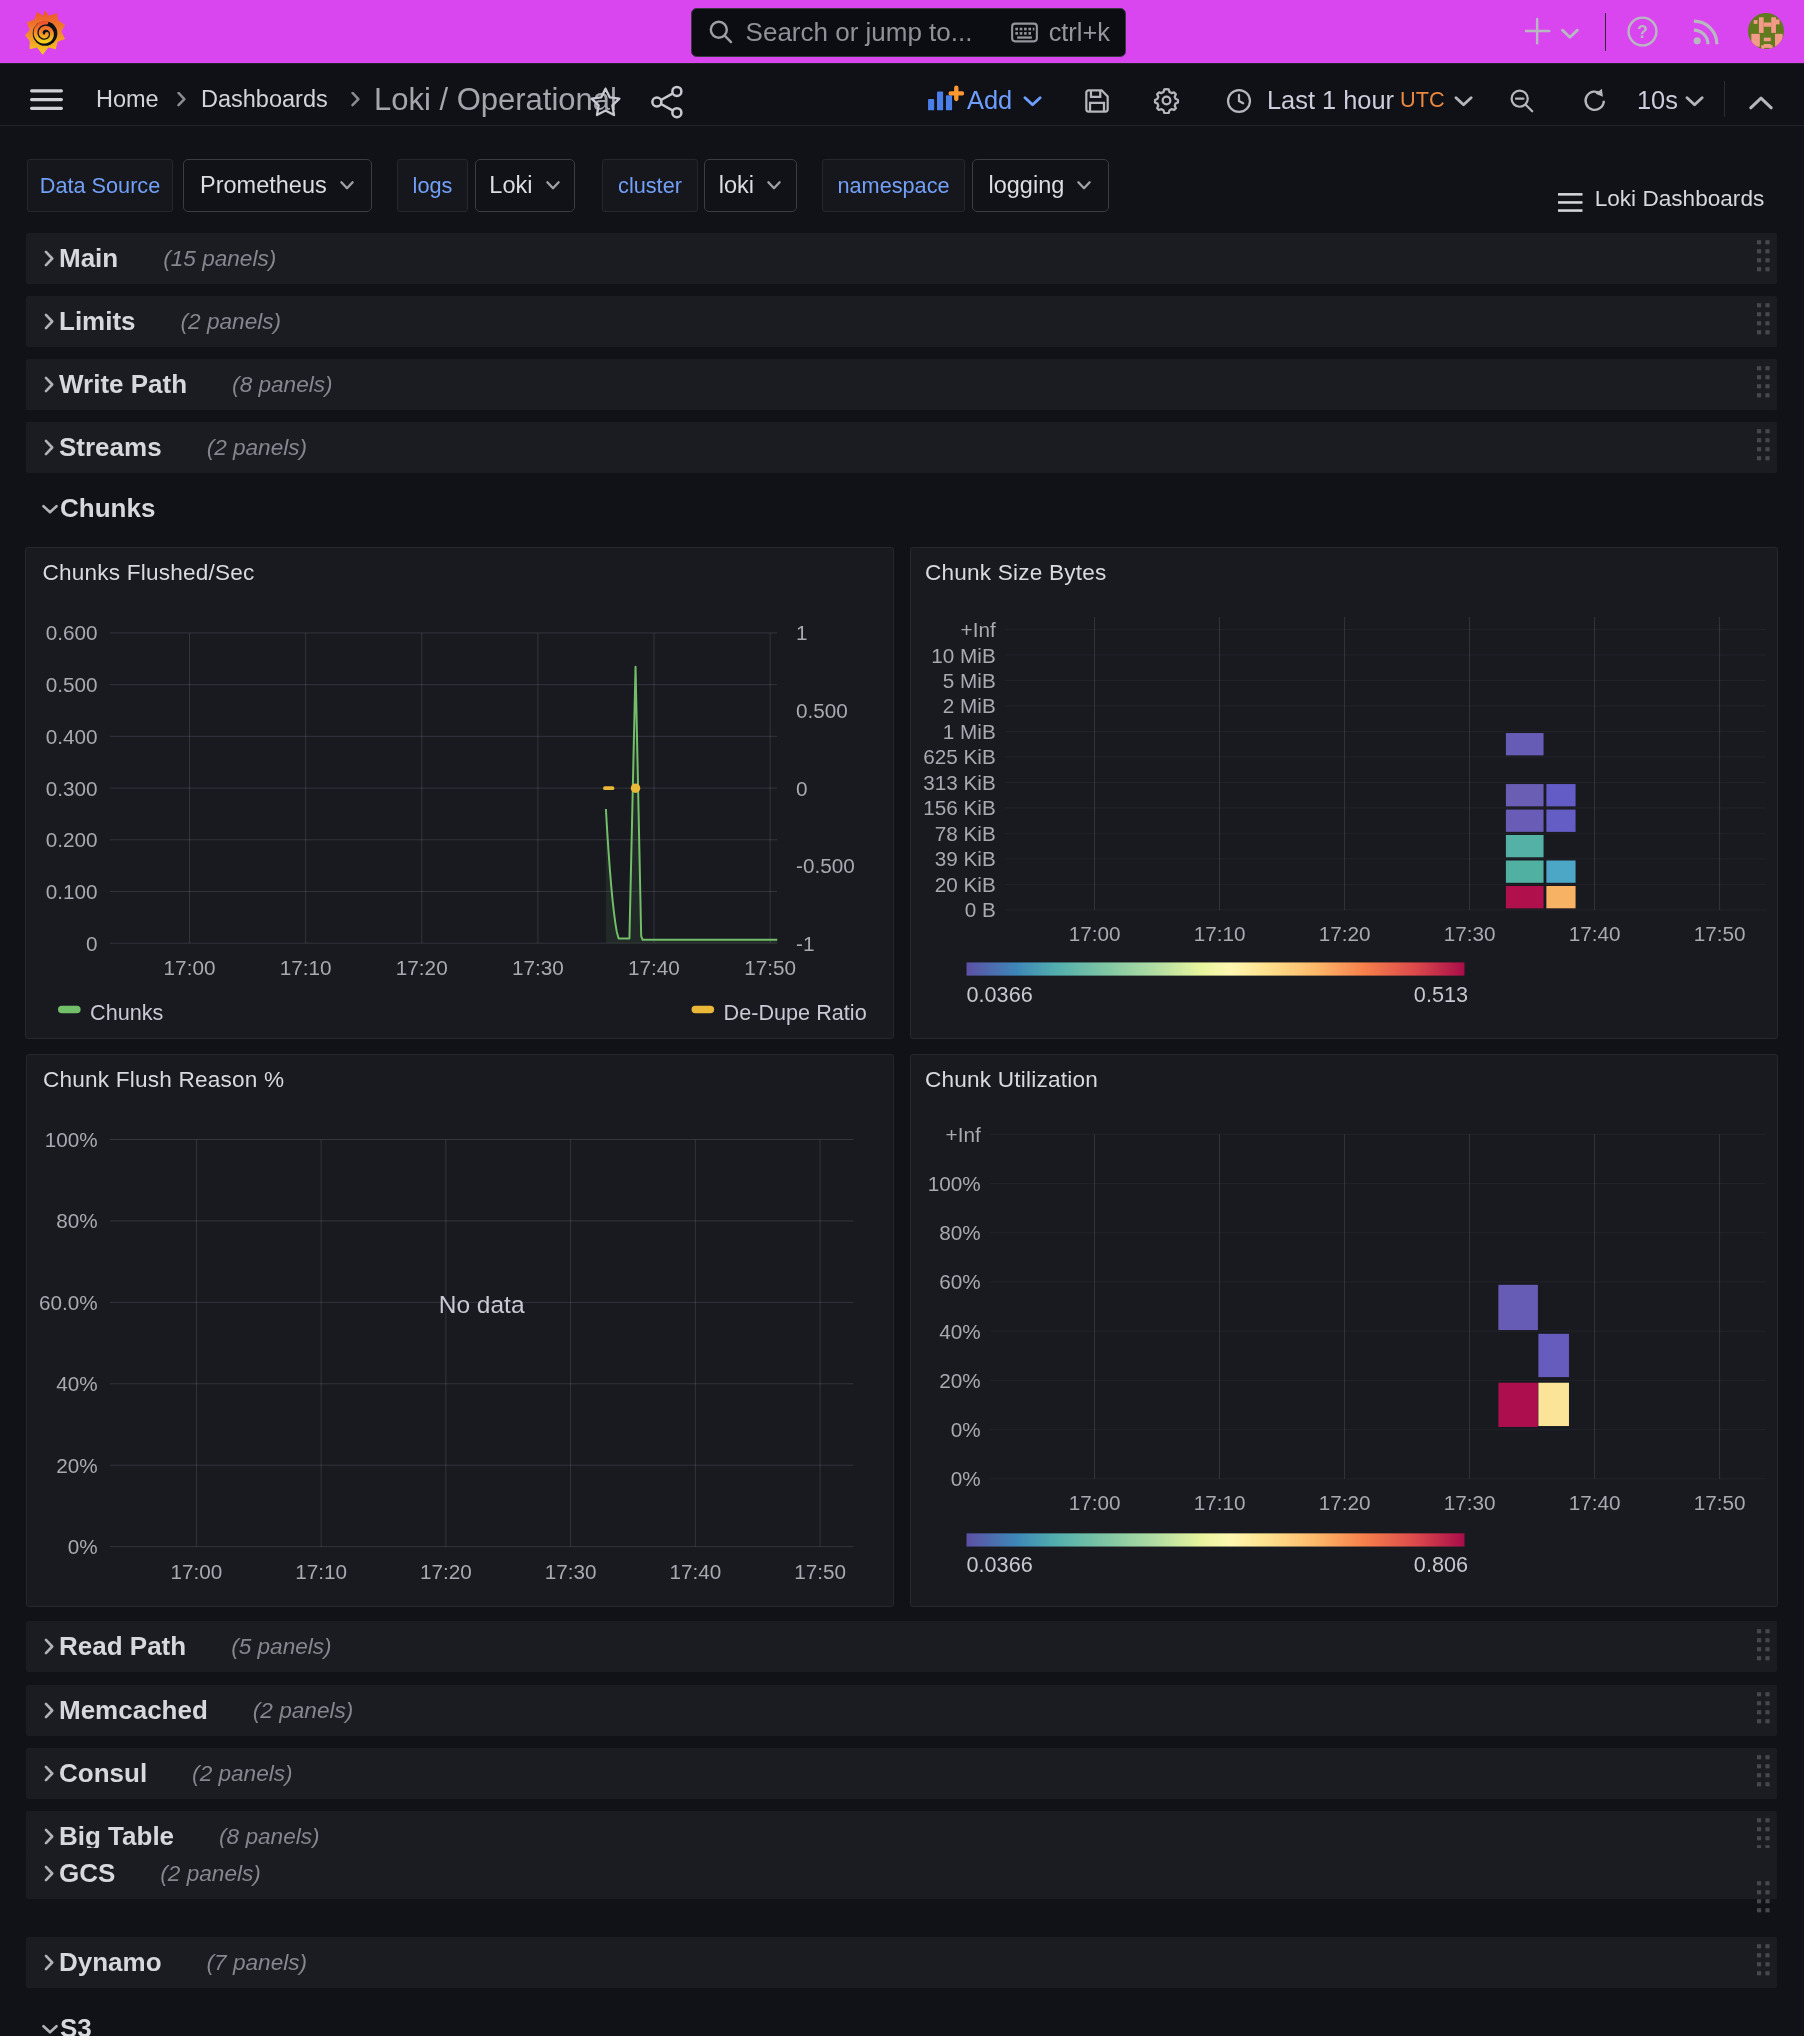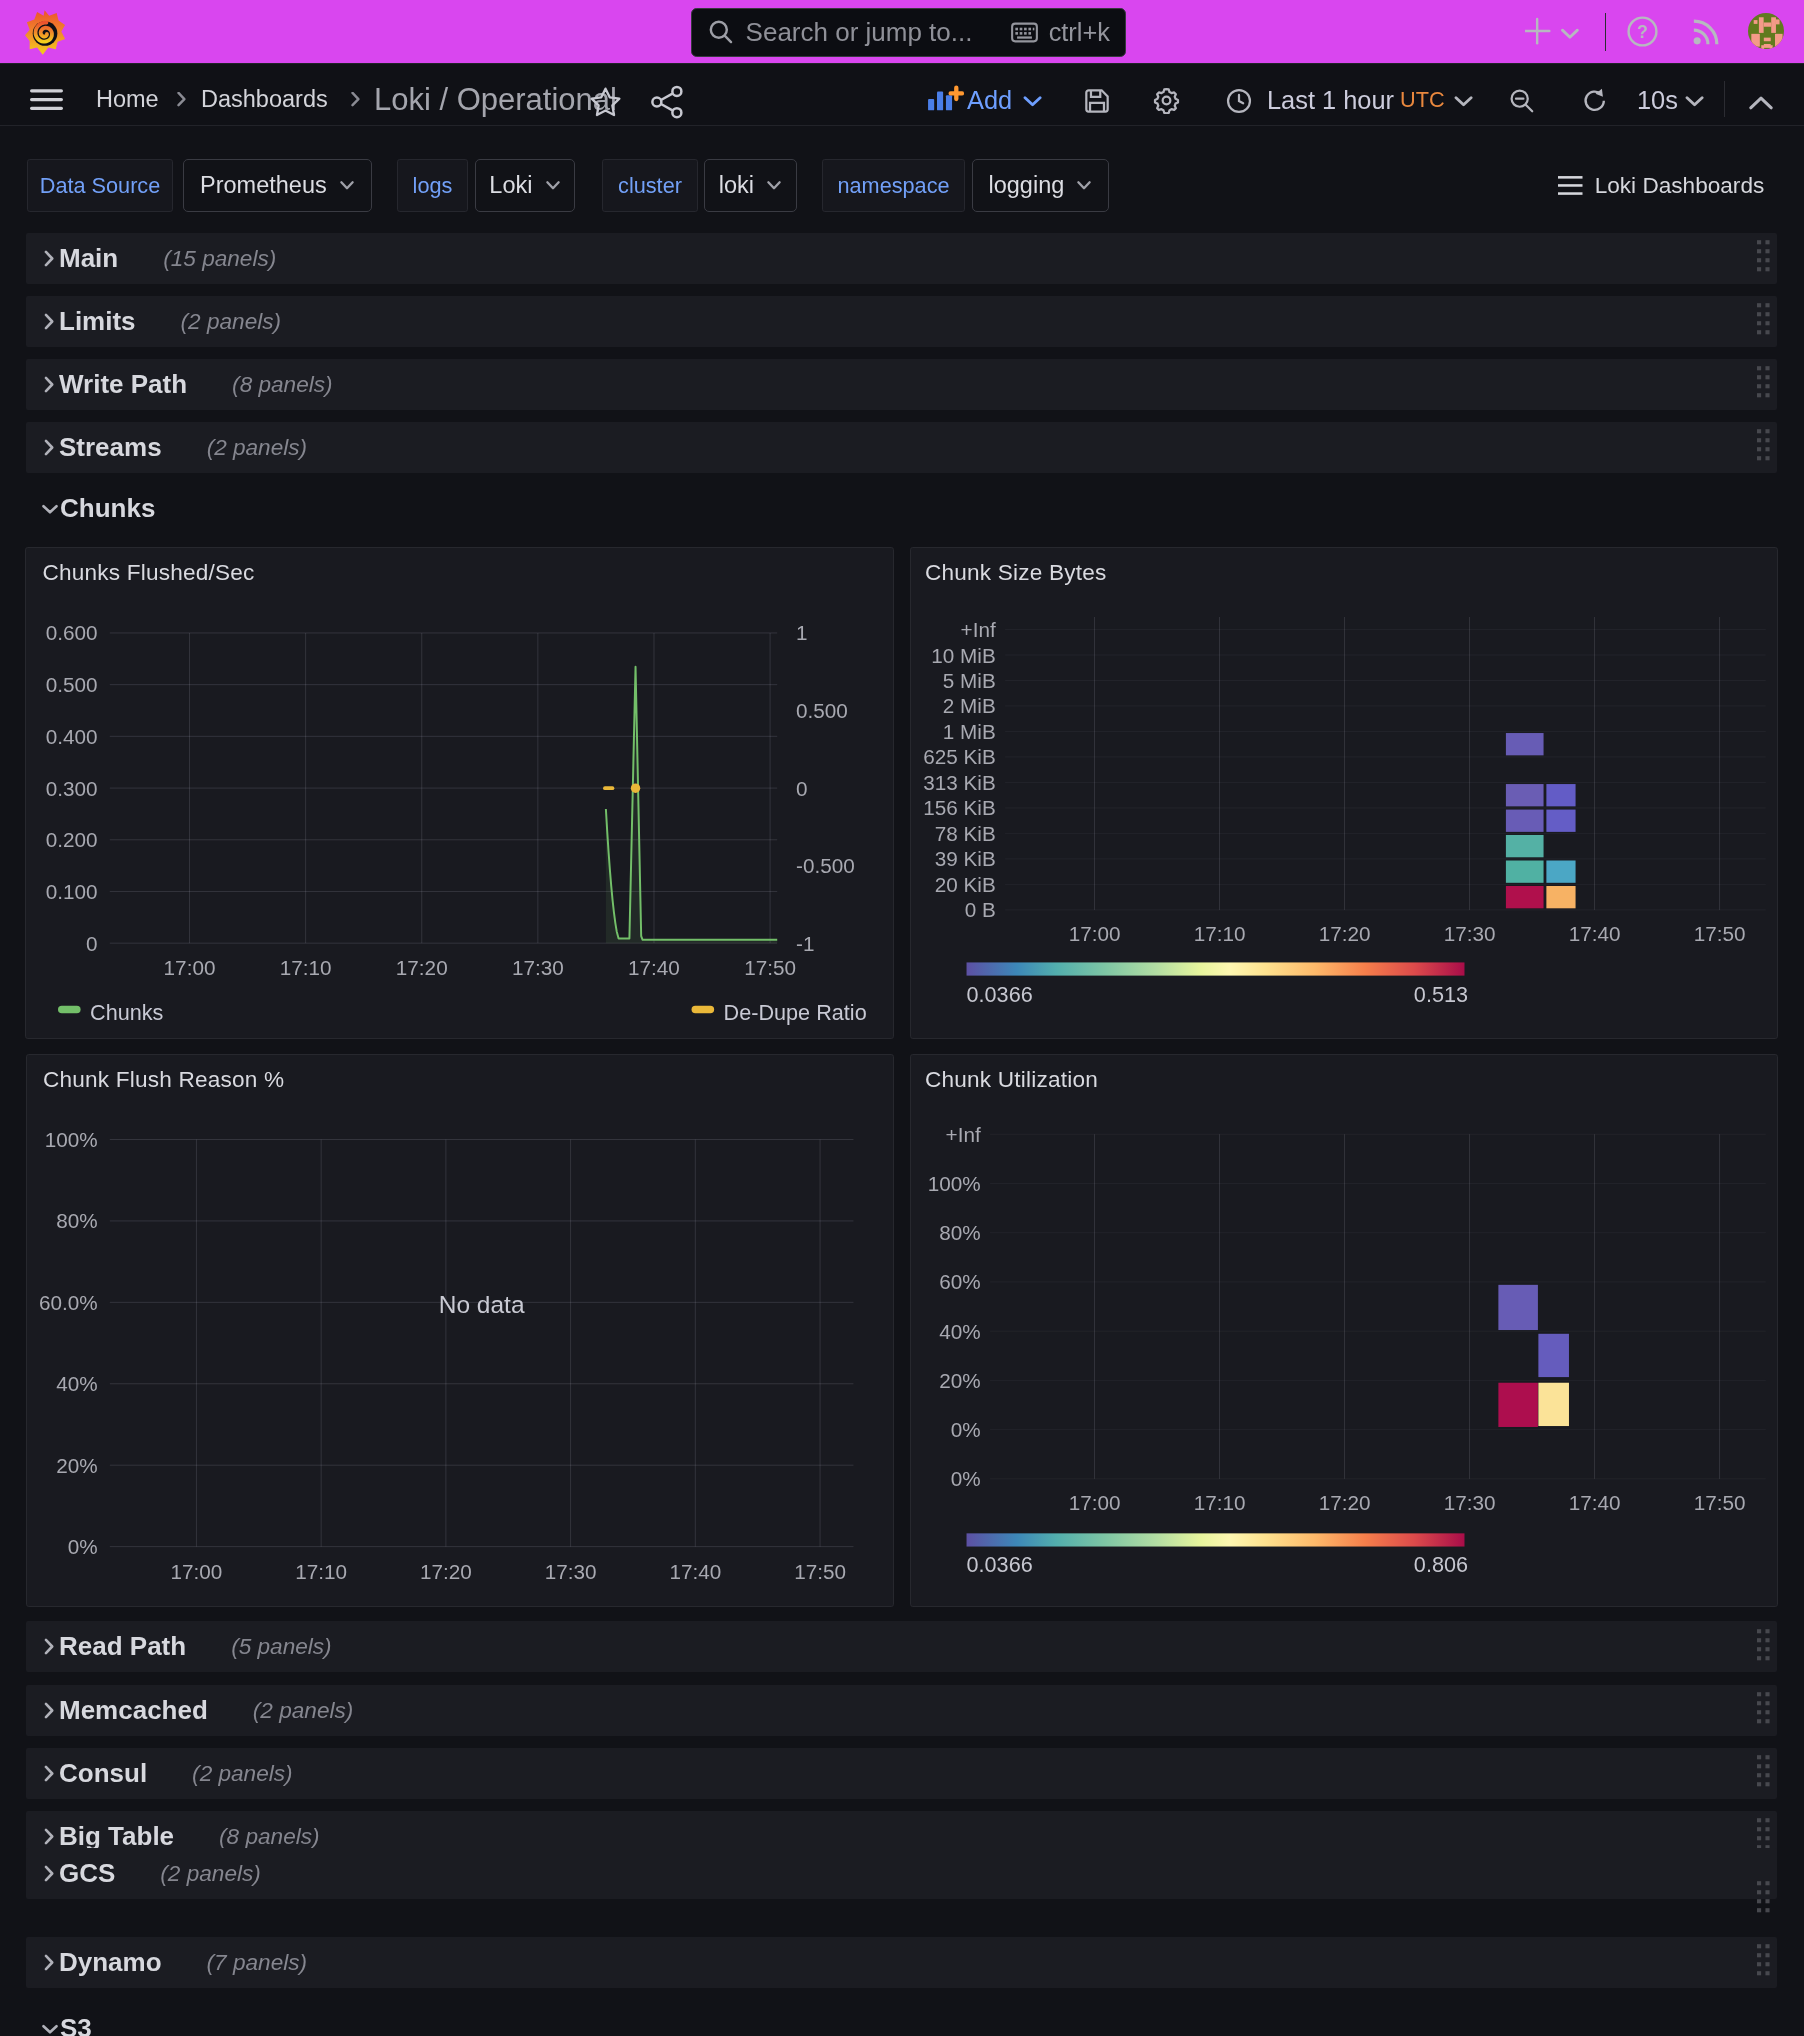--- a/index.html
+++ b/index.html
@@ -188,21 +188,21 @@
       <polyline points="2.5,3.5 8.5,9.8 14.5,3.5" fill="none" stroke="#9fa0a8" stroke-width="2.5" stroke-linecap="round" stroke-linejoin="round"></polyline>
     </svg>
   </div>
 <div class="vlabel" style="left:822px;width:143px">namespace</div>
 <div class="vdrop" style="left:972px;width:137px">
     <span>logging</span>
     <svg width="16" height="12.2" viewBox="0 0 17 13">
       <polyline points="2.5,3.5 8.5,9.8 14.5,3.5" fill="none" stroke="#9fa0a8" stroke-width="2.5" stroke-linecap="round" stroke-linejoin="round"></polyline>
     </svg>
   </div>
-<div class="abs" style="left:1558px;top:159px;height:53px;display:flex;align-items:center;gap:12.2px;color:#d6d7dd;font-size:22.6px;font-weight:500"><svg width="24.5" height="19" viewBox="0 0 26 20">
+<div class="abs" style="left:1558px;top:159px;height:53px;display:flex;align-items:flex-end;gap:12.2px;color:#d6d7dd;font-size:22.6px;font-weight:500"><svg width="24.5" height="19" viewBox="0 0 26 20">
       <g fill="#d6d7dd">
         <rect x="0" y="0" width="26" height="2.7"></rect>
         <rect x="0" y="8.6" width="26" height="2.7"></rect>
         <rect x="0" y="17.2" width="26" height="2.7"></rect>
       </g>
     </svg>Loki Dashboards</div>
 <div class="row" style="top:233px">
     <svg class="chev" width="15" height="19" viewBox="0 0 16 20">
       <polyline points="4.2,3 10.9,10.0 4.2,17" fill="none" stroke="#b0b1b9" stroke-width="2.8" stroke-linecap="round" stroke-linejoin="round"></polyline>
     </svg>

